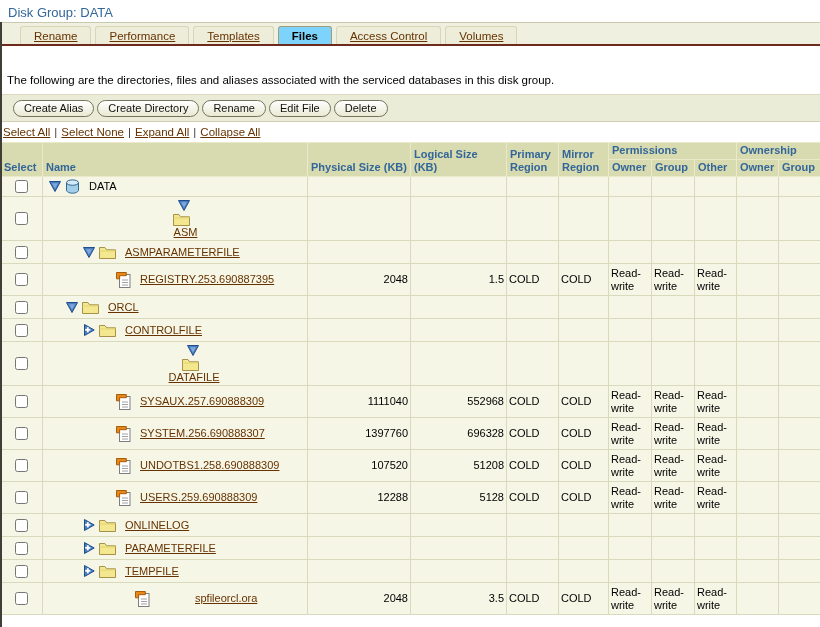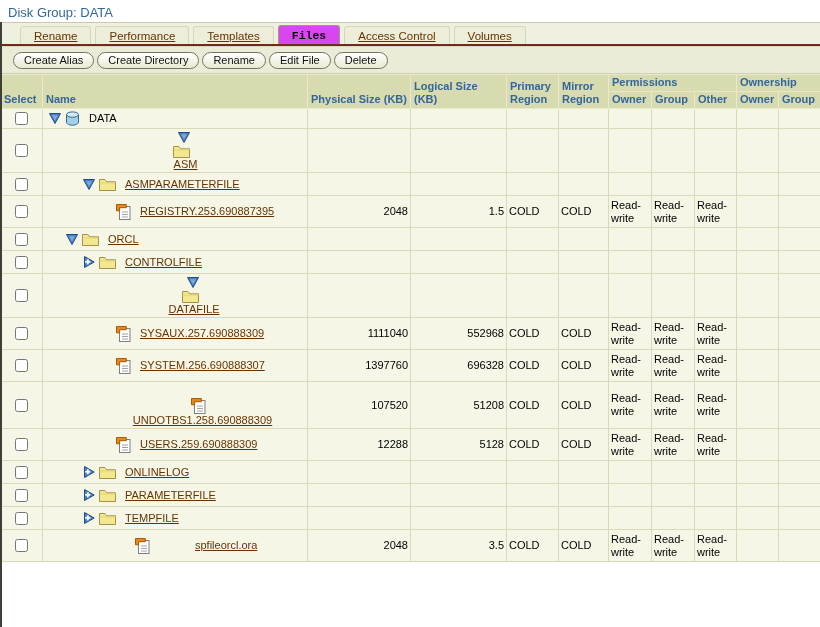--- a/index.html
+++ b/index.html
@@ -27,21 +27,21 @@
   .tabstrip{
     height:24px;background:#f0f0e1;border-top:1px solid #c9c9b0;
     border-bottom:2px solid var(--tab-line);
     display:flex;align-items:flex-end;gap:4px;padding-left:20px;
   }
   .tab{
     background:#ededda;border:1px solid #d6d6b8;border-bottom:none;
     border-radius:3px 3px 0 0;padding:3px 13px 2px;font-size:11.5px;white-space:nowrap;
   }
   .tab a{color:var(--link-maroon);}
-  .tab.active{background:#d946ef;border-color:#9d9d7e;font-family:Liberation Mono, monospace;}
+  .tab.active{background:#7dd3fc;border-color:#9d9d7e;}
   .tab.active .tab-label{font-weight:bold;color:#000;}
 
   
   .desc{margin:27px 0 7px 7px;font-size:11.5px;line-height:14px;}
 
   
   .toolbar-strip{
     background:var(--toolbar-bg);border-top:1px solid #dadac2;border-bottom:1px solid #cfcfb4;
     padding:3px 0 4px 13px;
   }
@@ -97,23 +97,25 @@
 <div class="tabstrip" id="tabbar">
     <span class="tab"><a href="#" class="tab-label">Rename</a></span>
     <span class="tab"><a href="#" class="tab-label">Performance</a></span>
     <span class="tab"><a href="#" class="tab-label">Templates</a></span>
     <span class="tab active"><span class="tab-label">Files</span></span>
     <span class="tab"><a href="#" class="tab-label">Access Control</a></span>
     <span class="tab"><a href="#" class="tab-label">Volumes</a></span>
   </div>
 
 <div class="content">
+  <div class="desc">The following are the directories, files and aliases associated with the serviced databases in this disk group.</div>
 
   <div class="toolbar-strip" id="toolbarTop"><button class="btn">Create Alias</button><button class="btn">Create Directory</button><button class="btn">Rename</button><button class="btn">Edit File</button><button class="btn">Delete</button></div>
 
+  <div class="sel-links" id="selLinks"><a href="#">Select All</a><span class="sep">|</span><a href="#">Select None</a><span class="sep">|</span><a href="#">Expand All</a><span class="sep">|</span><a href="#">Collapse All</a></div>
 
   <table class="files">
     <colgroup>
       <col style="width:42px">
         <col style="width:265px">
         <col style="width:103px">
         <col style="width:96px">
       <col style="width:52px">
         <col style="width:50px">
         <col style="width:43px">
@@ -394,21 +396,21 @@
     <td>COLD</td>
     <td>Read-write</td>
     <td>Read-write</td>
     <td>Read-write</td>
     <td></td>
     <td></td>
   </tr>
         <tr class="h35">
     <td class="c-select"><input type="checkbox" style=""></td>
     <td>
-      <div class="tree" style="padding-left: 55px; flex-direction: column;">
+      <div class="tree" style="padding-left: 55px;">
         <span class="twisty"></span>
         <span class="node-icon">
                 <svg width="15" height="16" viewBox="0 0 15 16">
                   <rect x="3.5" y="2.5" width="10.5" height="13" fill="#ffffff" stroke="#7e7e7e"></rect>
                   <line x1="6" y1="8" x2="12" y2="8" stroke="#a2a2a2"></line>
                   <line x1="6" y1="10.5" x2="12" y2="10.5" stroke="#a2a2a2"></line>
                   <line x1="6" y1="13" x2="12" y2="13" stroke="#a2a2a2"></line>
                   <path d="M0.5 0.5 h9.8 v3.2 H3.6 v3.1 H0.5 z" fill="#e8871c" stroke="#a85c08"></path>
                 </svg>
               </span>

